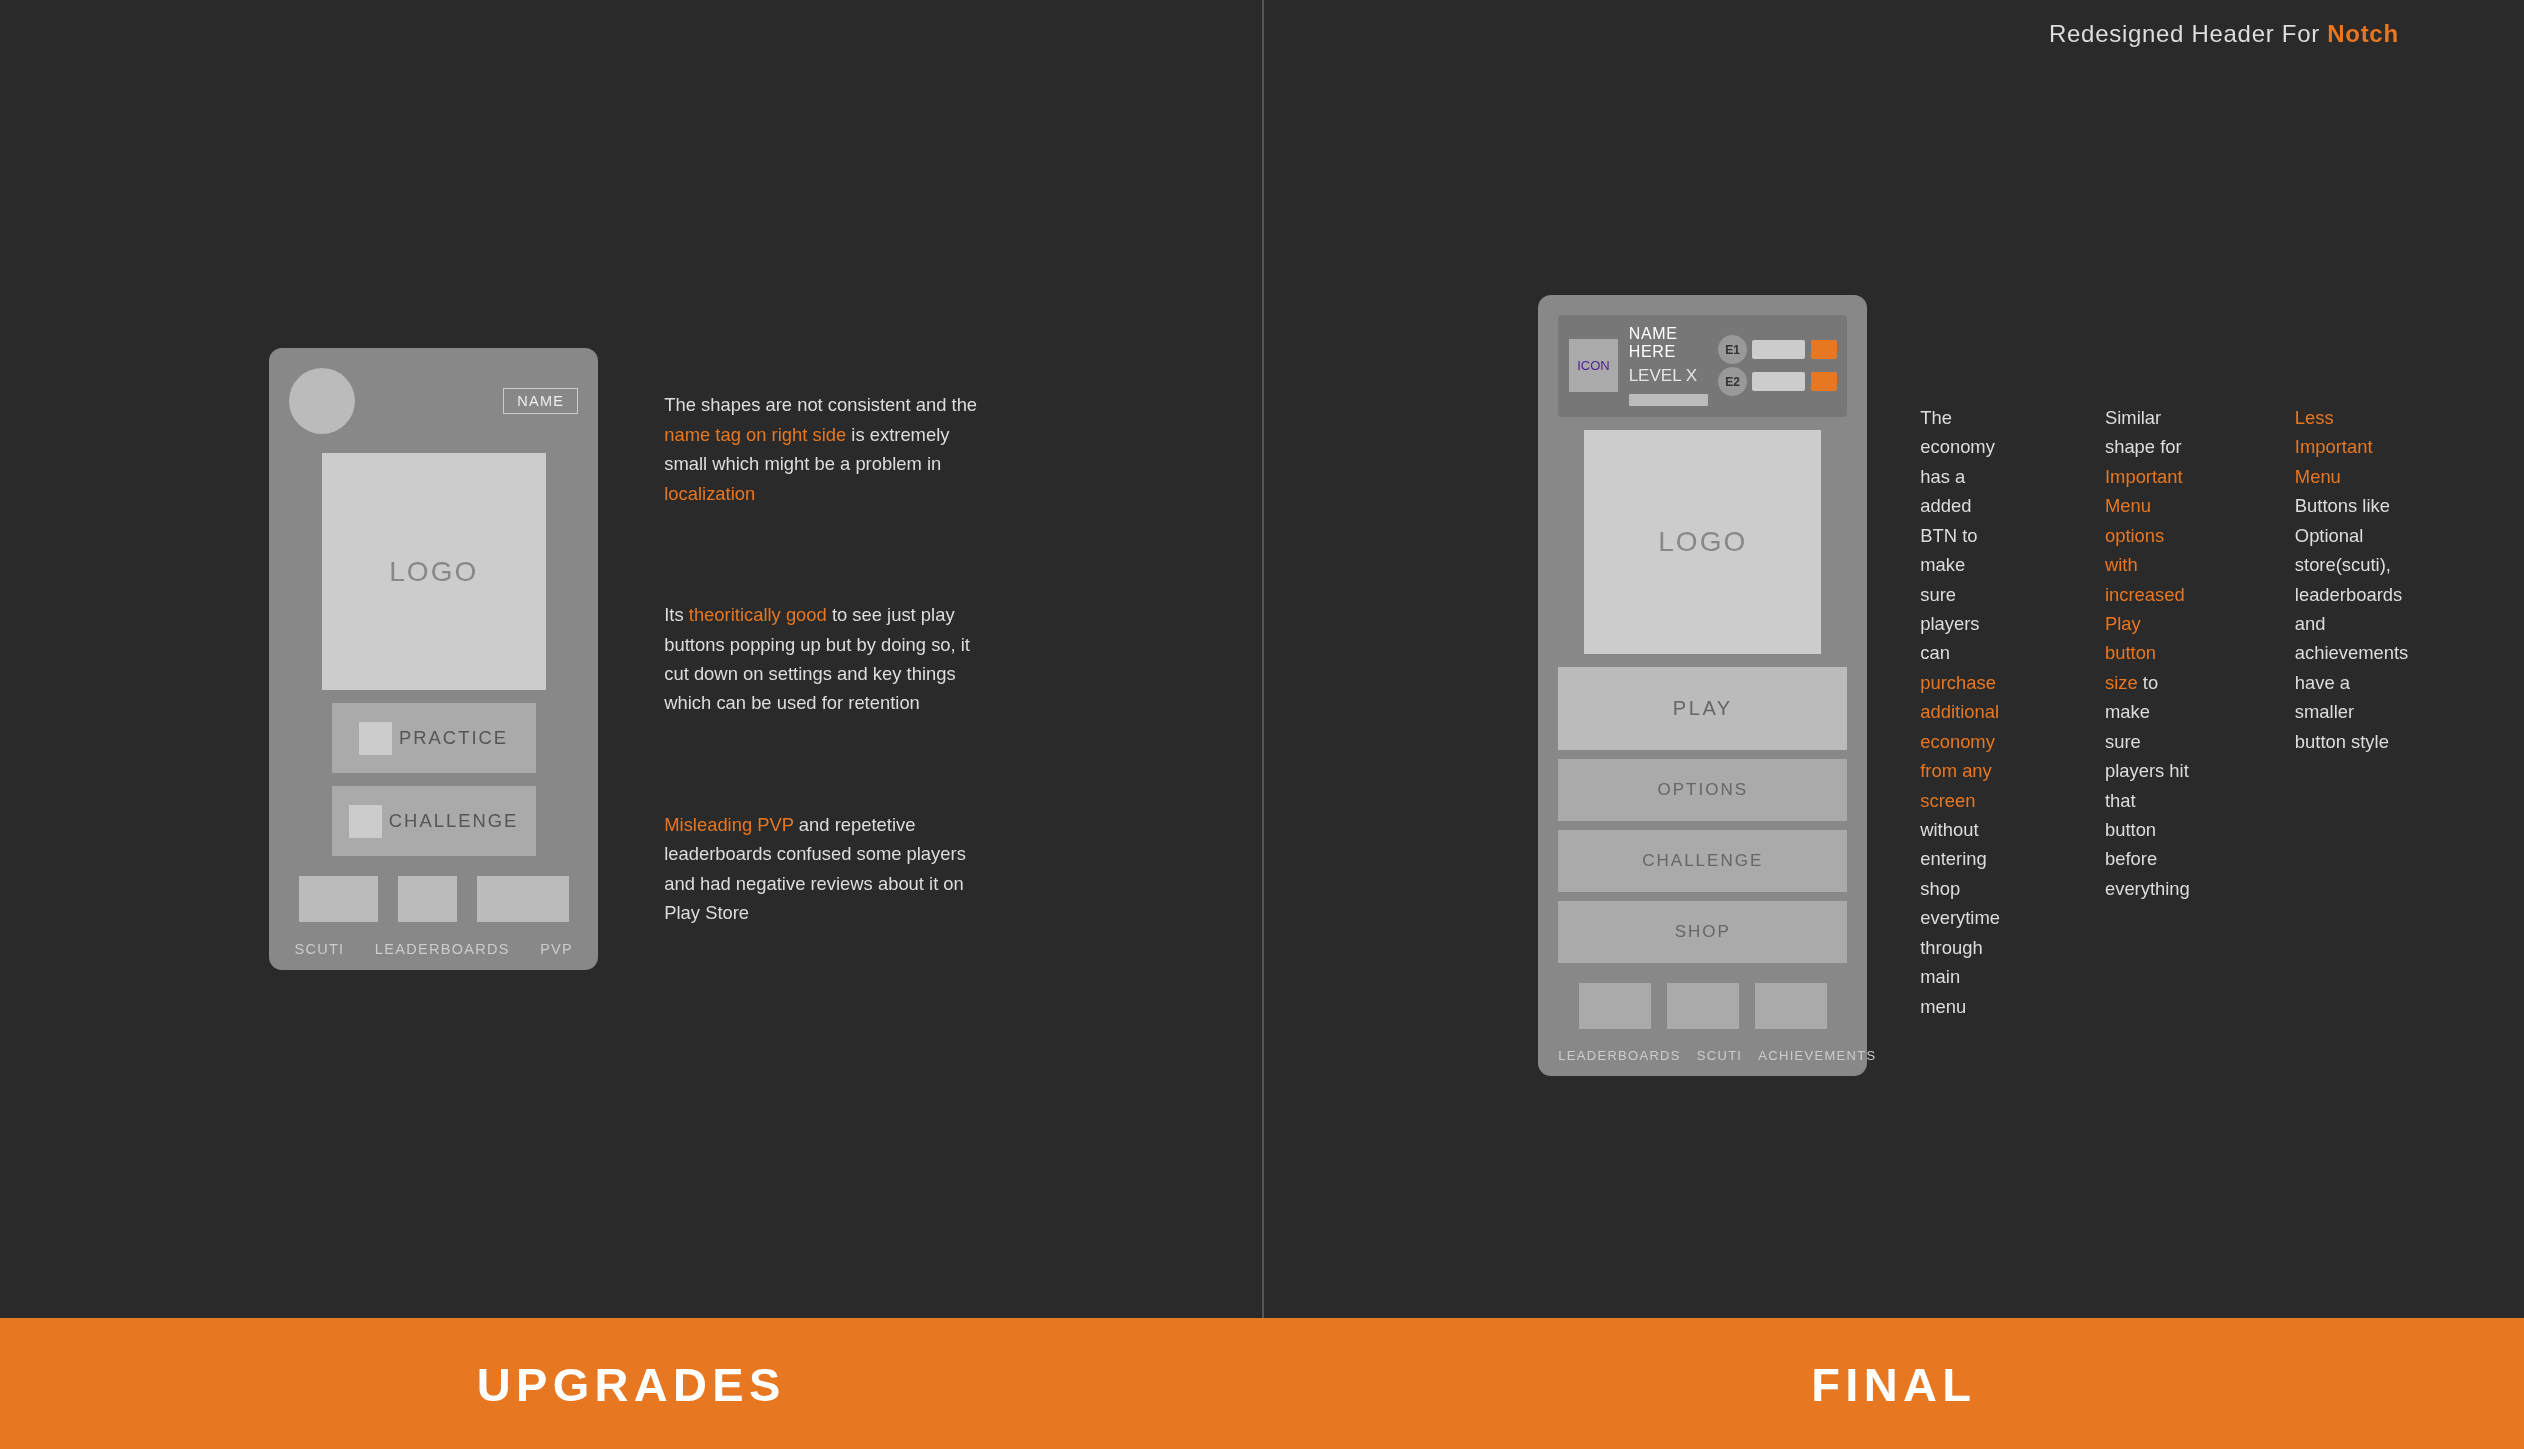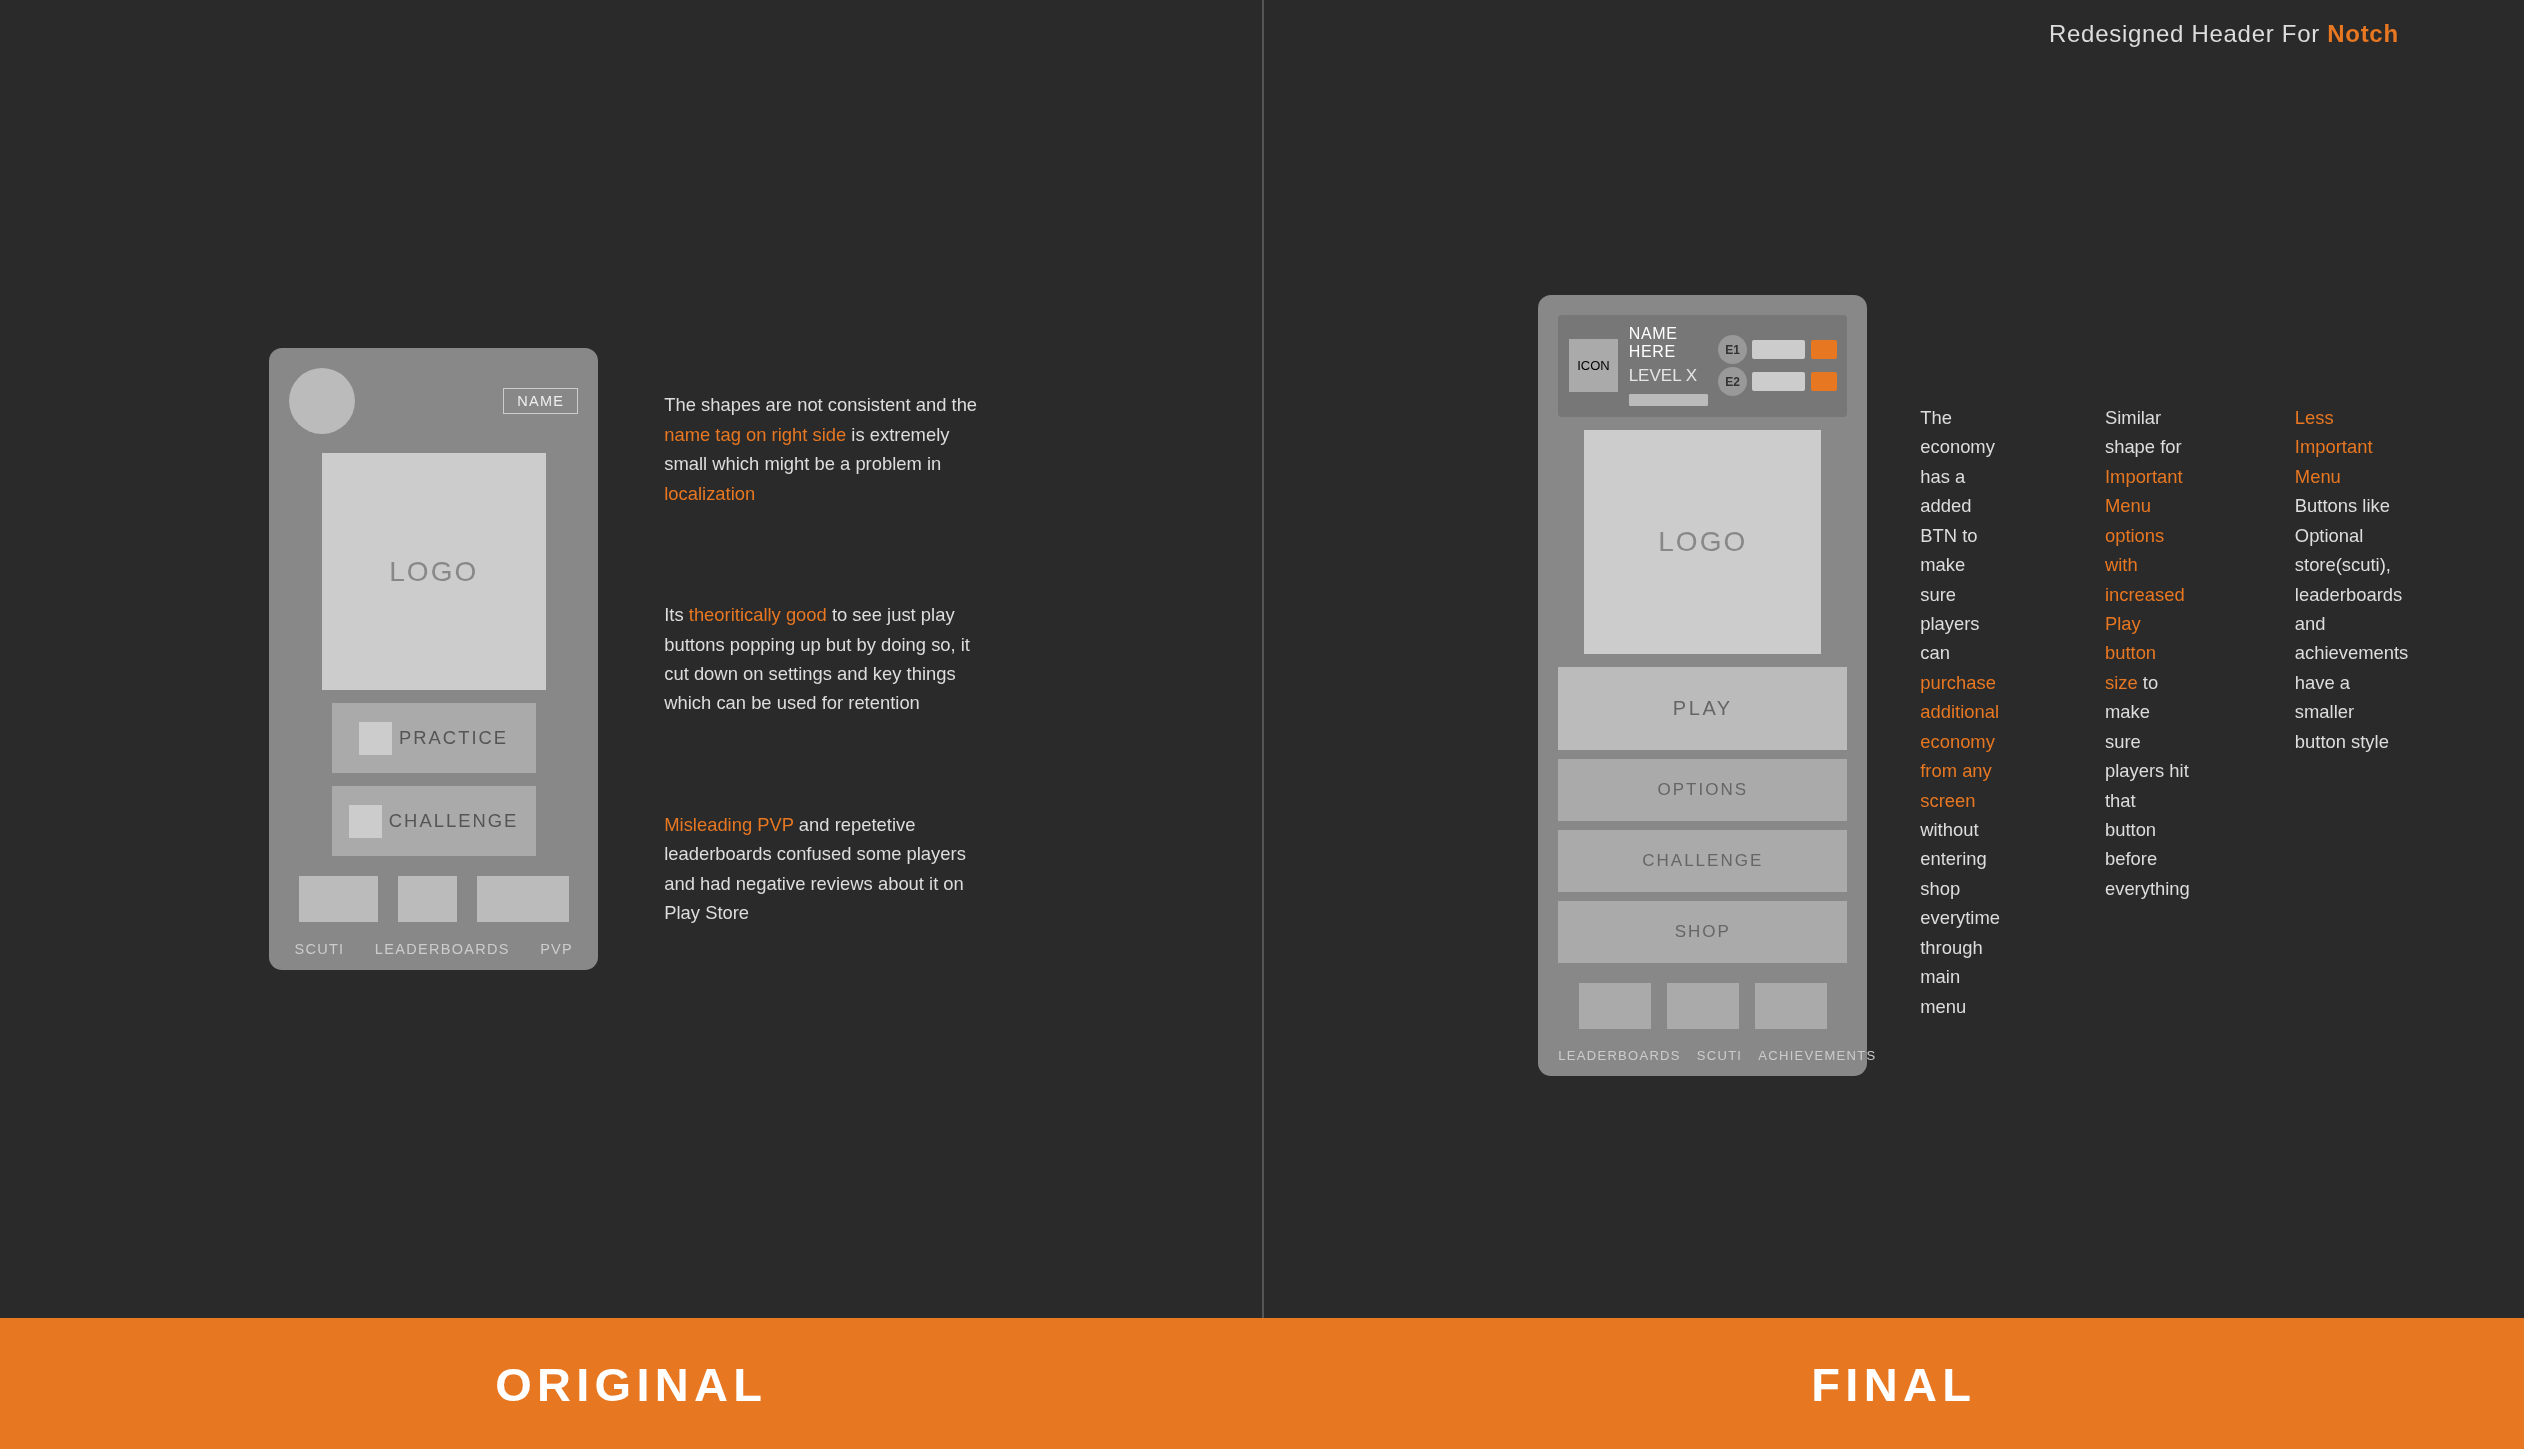--- a/index.html
+++ b/index.html
@@ -193,21 +193,21 @@
       border-radius: 4px;
     }
 
     .final-icon-box {
       background: #aaa;
       width: 66px;
       height: 53px;
       display: flex;
       align-items: center;
       justify-content: center;
-      color: #000000;
+      color: #4c1d95;
       font-size: 13px;
     }
 
     .final-header-info {
       display: flex;
       flex-direction: column;
       flex: 1;
       gap: 5.3px;
     }
 
@@ -544,19 +544,19 @@
 
       <div class="annotation">
         <span class="orange">Less Important Menu</span><span> Buttons like Optional store(scuti), leaderboards and achievements have a smaller button style</span>
       </div>
     </div>
   </div>
 </div>
 
 <div class="footer">
   <div class="footer-left">
-    <span class="footer-label">ORIGINAL</span>
+    <span class="footer-label">UPGRADES</span>
   </div>
   <div class="footer-right">
     <span class="footer-label">FINAL</span>
   </div>
 </div>
 
 
 </body></html>

